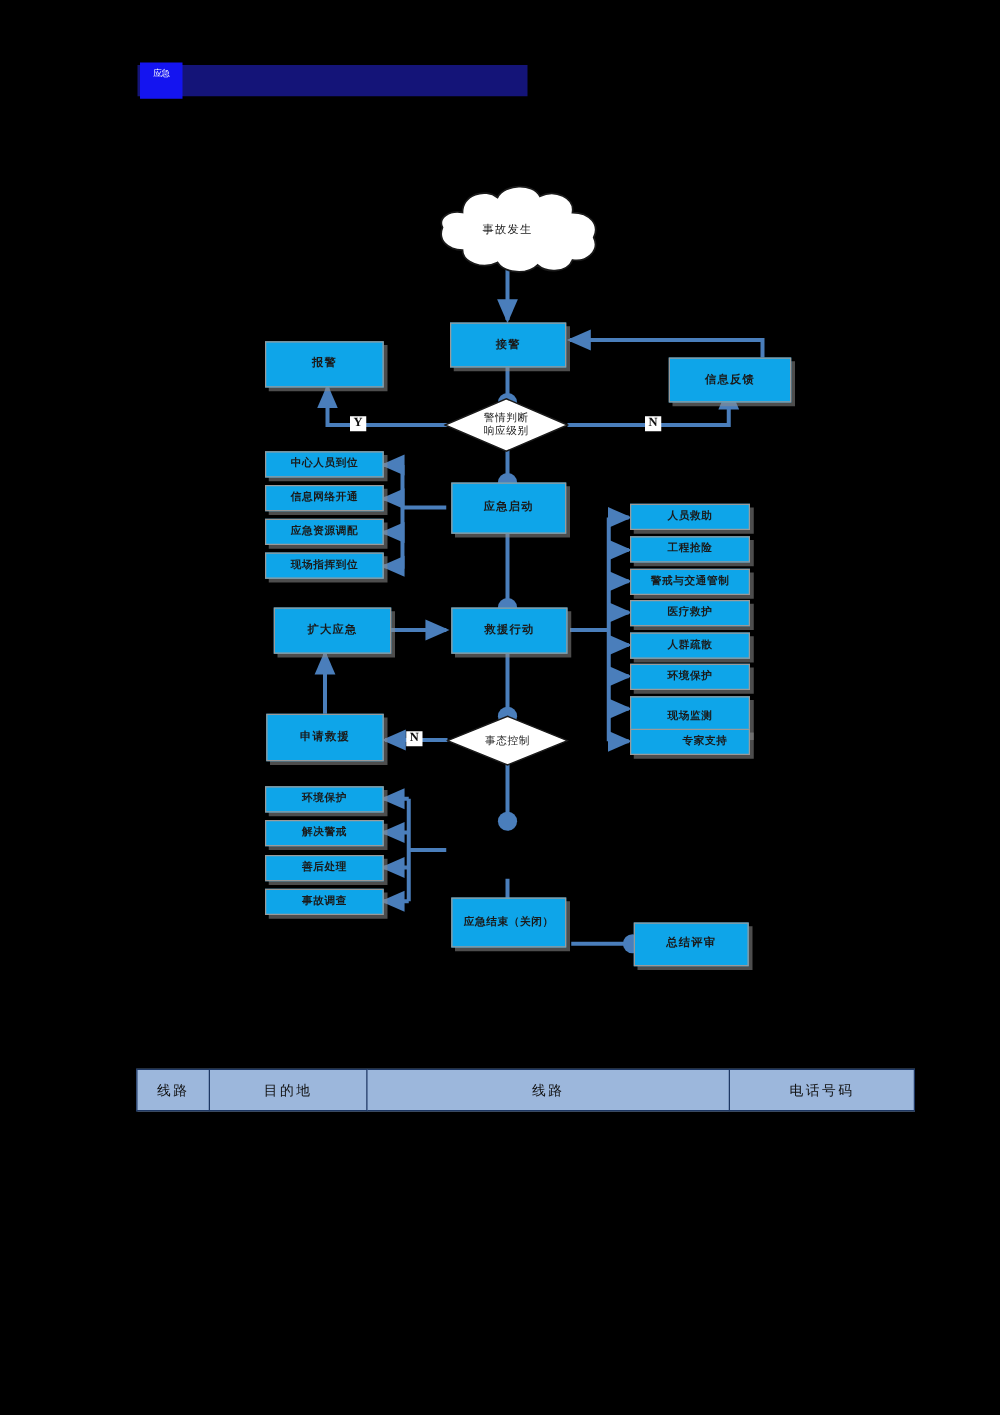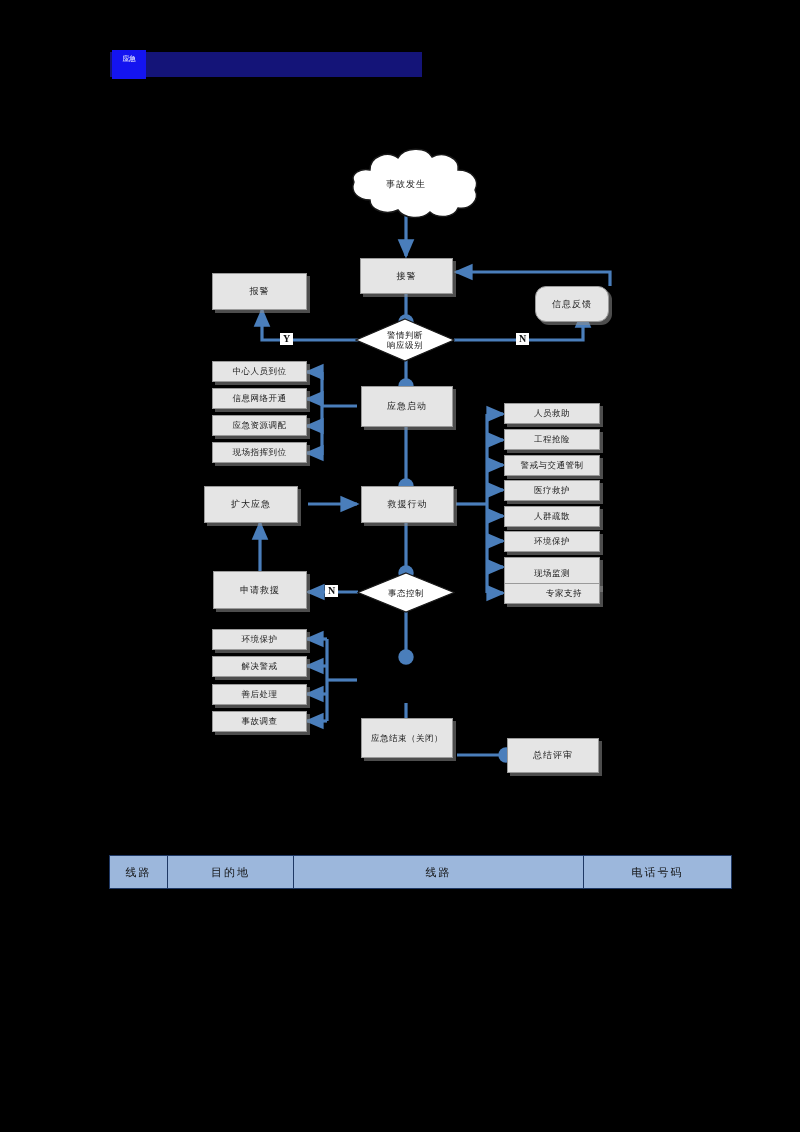--- a/index.html
+++ b/index.html
@@ -55,32 +55,33 @@
   #flow {
     position: absolute;
     left: 0; top: 0;
     width: 800px; height: 1132px;
   }
   #flow svg { position: absolute; left:0; top:0; }
 
   .node {
     position: absolute;
     box-sizing: border-box;
-    background: #e5e5e5;
+    background: #0ea5e9;
     border: 1px solid #9A9A9A;
     box-shadow: 3px 3px 0 rgba(140,140,140,0.55);
     color: #1A1A1A;
     font-size: 9px;
     line-height: 11px;
     display: flex;
     align-items: center;
     justify-content: center;
     text-align: left;
     letter-spacing: 1px;
     font-family: "DejaVu Sans", "Liberation Sans", sans-serif;
+    font-weight: bold;
   }
   .node.small { font-size: 8.5px; letter-spacing: 0.5px; }
 
   
   .diamond {
     position: absolute;
     color: #1A1A1A;
     font-size: 8.5px;
     line-height: 10px;
     display: flex;
@@ -243,21 +244,21 @@
                  C124,70 108,71 100,64 C92,72 74,71 68,62
                  C56,68 40,62 40,52 C28,52 20,44 24,34 C20,26 30,20 40,22 Z" fill="#FFFFFF" stroke="#1A1A1A" stroke-width="1.4"></path>
       </svg>
       <div class="clabel">事故发生</div>
     </div>
 
     <div class="node" style="left:360px; top:258px; width:93px; height:36px;">接警</div>
 
     <div class="node" style="left:212px; top:273px; width:95px; height:37px;">报警</div>
 
-    <div class="node" style="left:535px; top:286px; width:74px; height:36px;border-radius:11px;">信息反馈</div>
+    <div class="node" style="left:535px; top:286px; width:98px; height:36px;">信息反馈</div>
 
     <div class="diamond" style="left:355px; top:318px; width:100px; height:44px;">
       <svg class="dshape" viewBox="0 0 100 44" preserveAspectRatio="none">
         <polygon points="50,1 99,22 50,43 1,22" fill="#FFFFFF" stroke="#1A1A1A" stroke-width="1.2"></polygon>
       </svg>
       <div class="dlabel">警情判断
 响应级别</div>
     </div>
 
     <div class="branch-label" style="left:280px; top:333px; width:13px;">Y</div>
@@ -265,21 +266,21 @@
 
     <div class="node" style="left:361px; top:386px; width:92px; height:41px;">应急启动</div>
 
     <div class="node small" style="left:212px; top:361px; width:95px; height:21px;">中心人员到位</div>
     <div class="node small" style="left:212px; top:388px; width:95px; height:21px;">信息网络开通</div>
     <div class="node small" style="left:212px; top:415px; width:95px; height:21px;">应急资源调配</div>
     <div class="node small" style="left:212px; top:442px; width:95px; height:21px;">现场指挥到位</div>
 
     <div class="node" style="left:361px; top:486px; width:93px; height:37px;">救援行动</div>
 
-    <div class="node" style="left:204px; top:486px; width:94px; height:37px;">扩大应急</div>
+    <div class="node" style="left:219px; top:486px; width:94px; height:37px;">扩大应急</div>
 
     <div class="node small" style="left:504px; top:403px; width:96px; height:21px;">人员救助</div>
     <div class="node small" style="left:504px; top:429px; width:96px; height:21px;">工程抢险</div>
     <div class="node small" style="left:504px; top:455px; width:96px; height:21px;">警戒与交通管制</div>
     <div class="node small" style="left:504px; top:480px; width:96px; height:21px;">医疗救护</div>
     <div class="node small" style="left:504px; top:506px; width:96px; height:21px;">人群疏散</div>
     <div class="node small" style="left:504px; top:531px; width:96px; height:21px;">环境保护</div>
     <div class="node small" style="left:504px; top:557px; width:96px; height:32px;">现场监测</div>
     <div class="node small" style="left:504px; top:583px; width:96px; height:21px;padding-left:24px;">专家支持</div>
 

